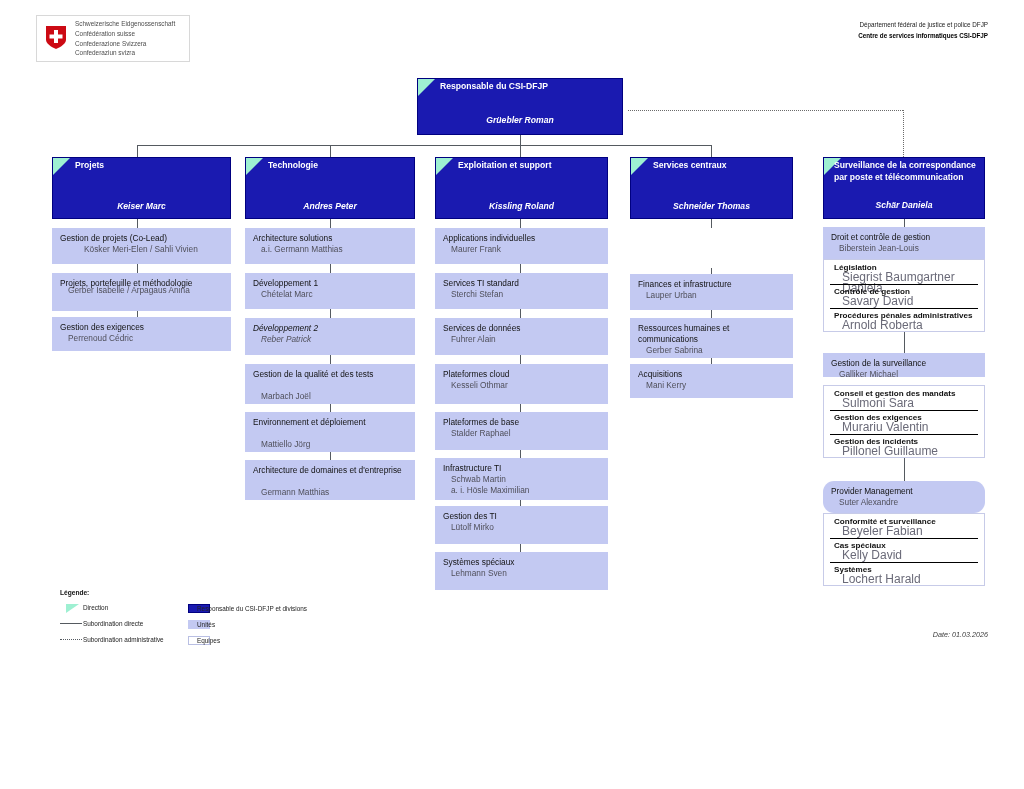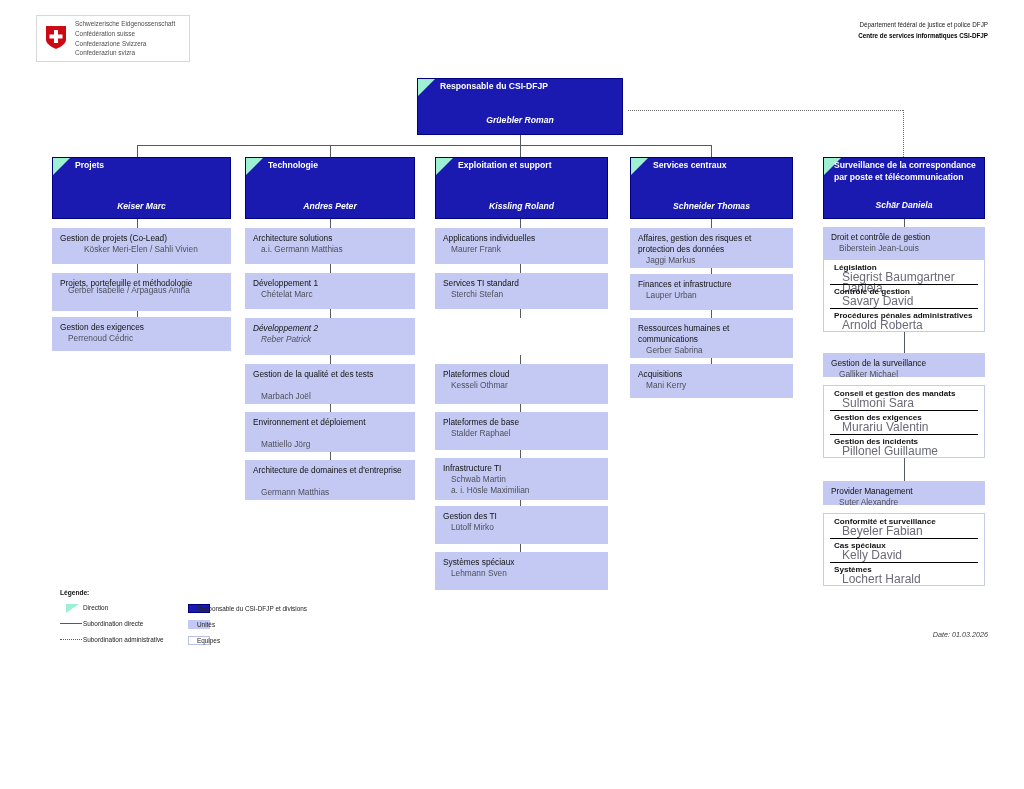--- a/index.html
+++ b/index.html
@@ -333,20 +333,24 @@
     <div class="unit-person" style="top:16px;">Maurer Frank</div>
   </div>
 
   <div class="ln ln-v" style="left:520px; top:264px; height:9px;"></div>
   <div class="unit-box" style="left:435px; top:273px; width:173px; height:36px;padding-left:6px;">
     <div class="unit-title">Services TI standard</div>
     <div class="unit-person" style="top:16px;">Sterchi Stefan</div>
   </div>
 
   <div class="ln ln-v" style="left:520px; top:309px; height:9px;"></div>
+  <div class="unit-box" style="left:435px; top:318px; width:173px; height:37px;">
+    <div class="unit-title">Services de données</div>
+    <div class="unit-person" style="top:16px;">Fuhrer Alain</div>
+  </div>
 
   <div class="ln ln-v" style="left:520px; top:355px; height:9px;"></div>
   <div class="unit-box" style="left:435px; top:364px; width:173px; height:40px;">
     <div class="unit-title">Plateformes cloud</div>
     <div class="unit-person" style="top:16px;">Kesseli Othmar</div>
   </div>
 
   <div class="ln ln-v" style="left:520px; top:404px; height:8px;"></div>
   <div class="unit-box" style="left:435px; top:412px; width:173px; height:38px;">
     <div class="unit-title">Plateformes de base</div>
@@ -372,24 +376,20 @@
     <div class="unit-person" style="top:16px;">Lehmann Sven</div>
   </div>
 
   <div class="div-box" style="left:630px; top:157px; width:163px; height:62px;">
     <span class="corner"></span>
     <div class="div-title">Services centraux</div>
     <div class="div-name" style="top:43px;">Schneider Thomas</div>
   </div>
 
   <div class="ln ln-v" style="left:711px; top:219px; height:9px;"></div>
-  <div class="unit-box" style="left:630px; top:228px; width:163px; height:40px;">
-    <div class="unit-title">Affaires, gestion des risques et protection des données</div>
-    <div class="unit-person" style="top:27px;">Jaggi Markus</div>
-  </div>
 
   <div class="ln ln-v" style="left:711px; top:268px; height:6px;"></div>
   <div class="unit-box" style="left:630px; top:274px; width:163px; height:36px;">
     <div class="unit-title">Finances et infrastructure</div>
     <div class="unit-person" style="top:16px;">Lauper Urban</div>
   </div>
 
   <div class="ln ln-v" style="left:711px; top:310px; height:8px;"></div>
   <div class="unit-box" style="left:630px; top:318px; width:163px; height:40px;">
     <div class="unit-title">Ressources humaines et communications</div>
@@ -448,21 +448,21 @@
       <div class="team-person">Murariu Valentin</div>
     </div>
     <div class="team-row" style="top:48px; height:24px;">
       <div class="sep"></div>
       <div class="team-title">Gestion des incidents</div>
       <div class="team-person">Pillonel Guillaume</div>
     </div>
   </div>
 
   <div class="ln ln-v" style="left:904px; top:458px; height:23px;"></div>
-  <div class="unit-box" style="left:823px; top:481px; width:162px; height:24px;">
+  <div class="unit-box" style="left:823px; top:481px; width:162px; height:32px;border-radius:11px;">
     <div class="unit-title">Provider Management</div>
     <div class="unit-person" style="top:16px;">Suter Alexandre</div>
   </div>
 
   <div class="team-box" style="left:823px; top:513px; width:162px; height:73px;">
     <div class="team-row" style="top:0px; height:24px;">
       <div class="team-title">Conformité et surveillance</div>
       <div class="team-person">Beyeler Fabian</div>
     </div>
     <div class="team-row" style="top:24px; height:24px;">

